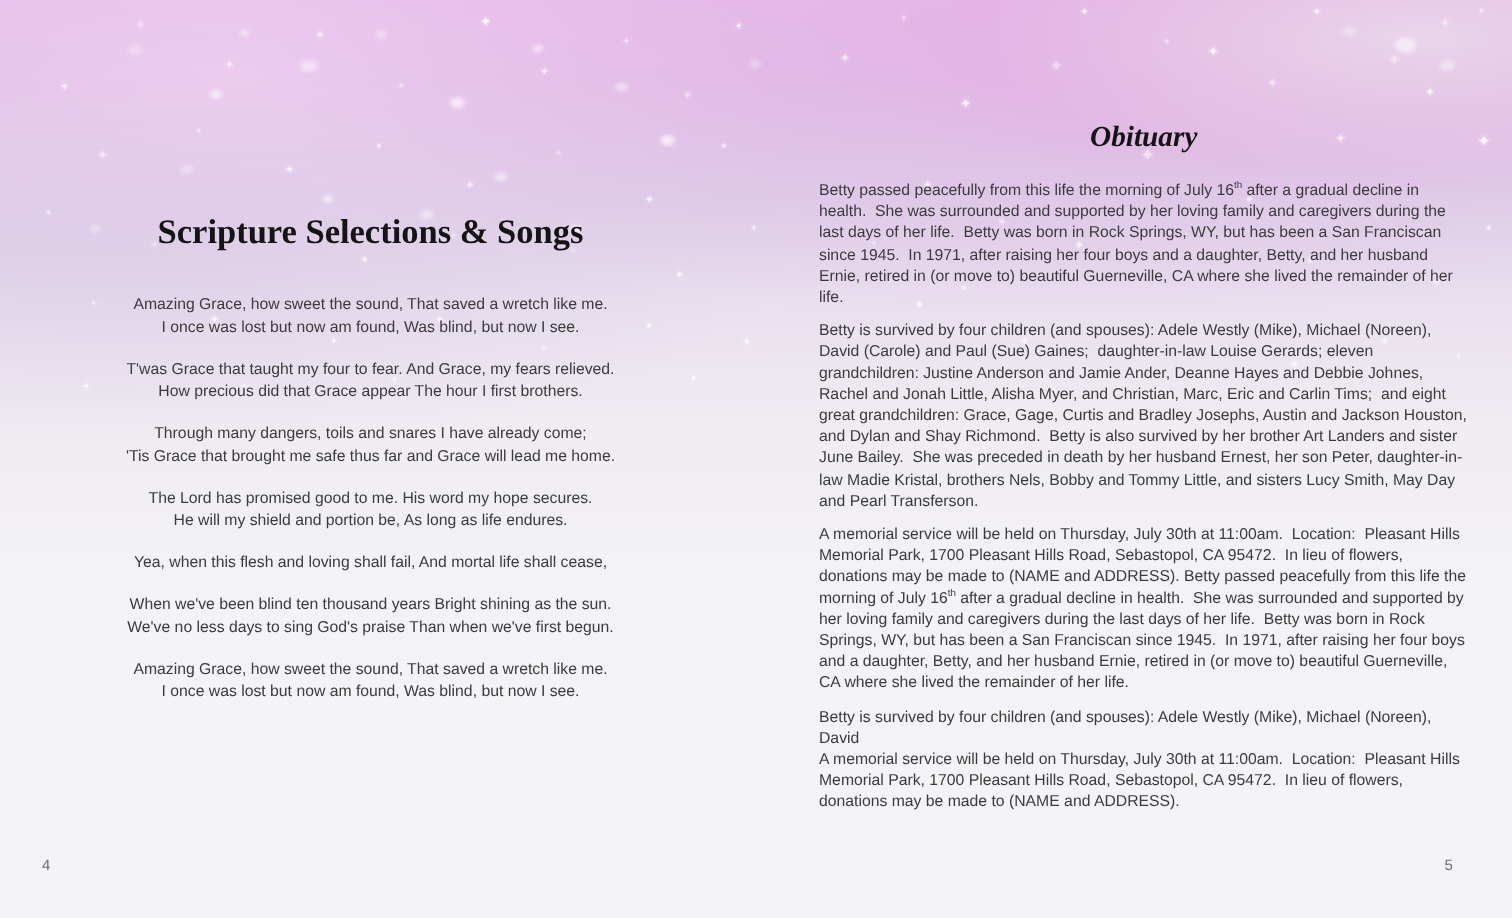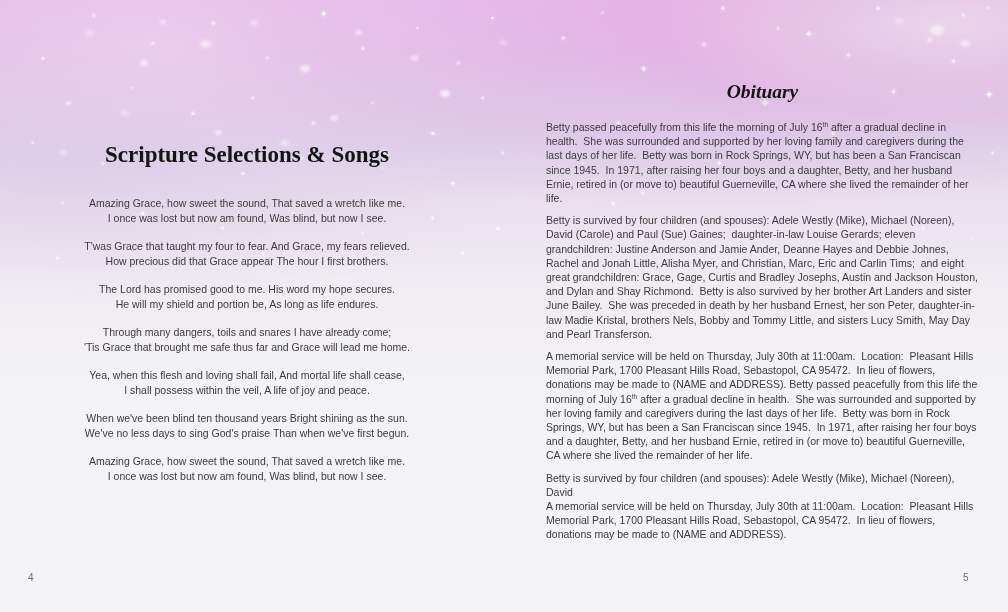--- a/index.html
+++ b/index.html
@@ -199,23 +199,23 @@
       <span class="dot" style="left: 930px; top: 25px; width: 14px; height: 10px; opacity: 0.54;"></span>
       <span class="dot" style="left: 960px; top: 40px; width: 10px; height: 7px; opacity: 0.43;"></span>
       <span class="dot" style="left: 895px; top: 18px; width: 9px; height: 6px; opacity: 0.32;"></span>
     </div>
 
   <section class="page page-left">
     <h1>Scripture Selections &amp; Songs</h1>
     <div>
       <p class="stanza"><span>Amazing Grace, how sweet the sound, That saved a wretch like me.</span><br><span>I once was lost but now am found, Was blind, but now I see.</span></p>
       <p class="stanza"><span>T'was Grace that taught my four to fear. And Grace, my fears relieved.</span><br><span>How precious did that Grace appear The hour I first brothers.</span></p>
+      <p class="stanza"><span>Through many dangers, toils and snares I have already come;</span><br><span>'Tis Grace that brought me safe thus far and Grace will lead me home.</span></p>
       <p class="stanza"><span>The Lord has promised good to me. His word my hope secures.</span><br><span>He will my shield and portion be, As long as life endures.</span></p>
-      <p class="stanza"><span>Through many dangers, toils and snares I have already come;</span><br><span>'Tis Grace that brought me safe thus far and Grace will lead me home.</span></p>
-      <p class="stanza"><span>Yea, when this flesh and loving shall fail, And mortal life shall cease,</span><br><span>I shall possess within the veil, A life of joy and peace.</span></p>
+      <p class="stanza"><span>Yea, when this flesh and loving shall fail, And mortal life shall cease,</span><br></p>
       <p class="stanza"><span>When we've been blind ten thousand years Bright shining as the sun.</span><br><span>We've no less days to sing God's praise Than when we've first begun.</span></p>
       <p class="stanza"><span>Amazing Grace, how sweet the sound, That saved a wretch like me.</span><br><span>I once was lost but now am found, Was blind, but now I see.</span></p>
     </div>
   </section>
 
   <section class="page page-right">
     <h1>Obituary</h1>
     <p class="para">Betty passed peacefully from this life the morning of July 16<sup>th</sup> after a gradual decline in health.  She was surrounded and supported by her loving family and caregivers during the last days of her life.  Betty was born in Rock Springs, WY, but has been a San Franciscan since 1945.  In 1971, after raising her four boys and a daughter, Betty, and her husband Ernie, retired in (or move to) beautiful Guerneville, CA where she lived the remainder of her life.</p>
     <p class="para">Betty is survived by four children (and spouses): Adele Westly (Mike), Michael (Noreen), David (Carole) and Paul (Sue) Gaines;  daughter-in-law Louise Gerards; eleven grandchildren: Justine Anderson and Jamie Ander, Deanne Hayes and Debbie Johnes, Rachel and Jonah Little, Alisha Myer, and Christian, Marc, Eric and Carlin Tims;  and eight great grandchildren: Grace, Gage, Curtis and Bradley Josephs, Austin and Jackson Houston, and Dylan and Shay Richmond.  Betty is also survived by her brother Art Landers and sister June Bailey.  She was preceded in death by her husband Ernest, her son Peter, daughter-in-law Madie Kristal, brothers Nels, Bobby and Tommy Little, and sisters Lucy Smith, May Day and Pearl Transferson.</p>
     <p class="para">A memorial service will be held on Thursday, July 30th at 11:00am.  Location:  Pleasant Hills Memorial Park, 1700 Pleasant Hills Road, Sebastopol, CA 95472.  In lieu of flowers, donations may be made to (NAME and ADDRESS). Betty passed peacefully from this life the morning of July 16<sup>th</sup> after a gradual decline in health.  She was surrounded and supported by her loving family and caregivers during the last days of her life.  Betty was born in Rock Springs, WY, but has been a San Franciscan since 1945.  In 1971, after raising her four boys and a daughter, Betty, and her husband Ernie, retired in (or move to) beautiful Guerneville, CA where she lived the remainder of her life.</p>

